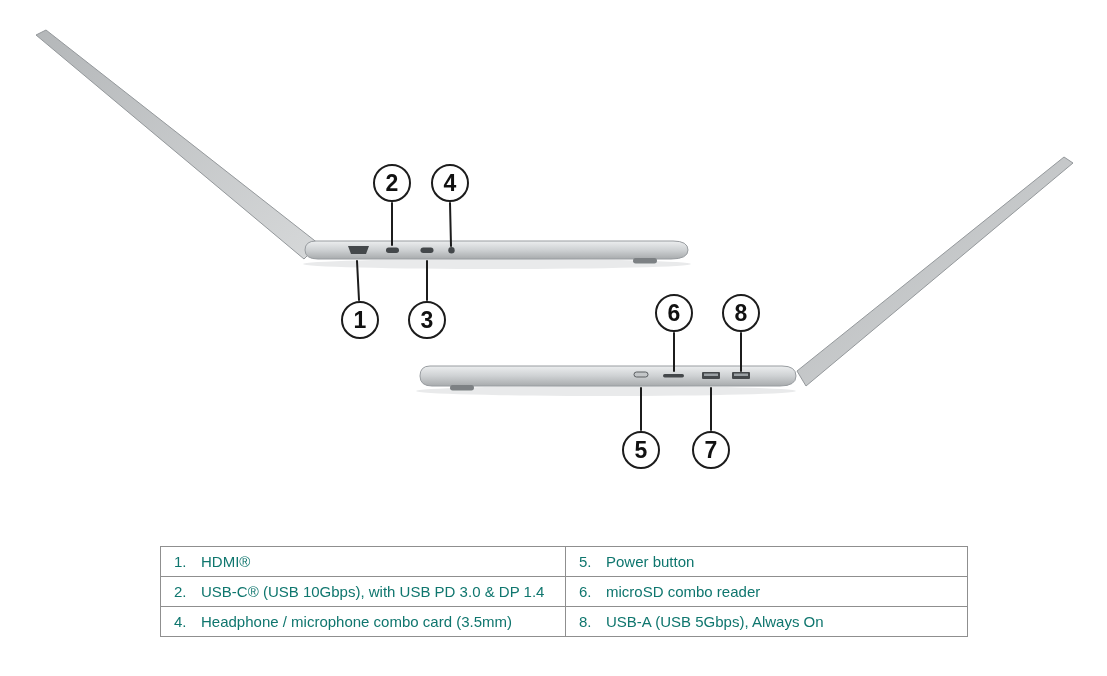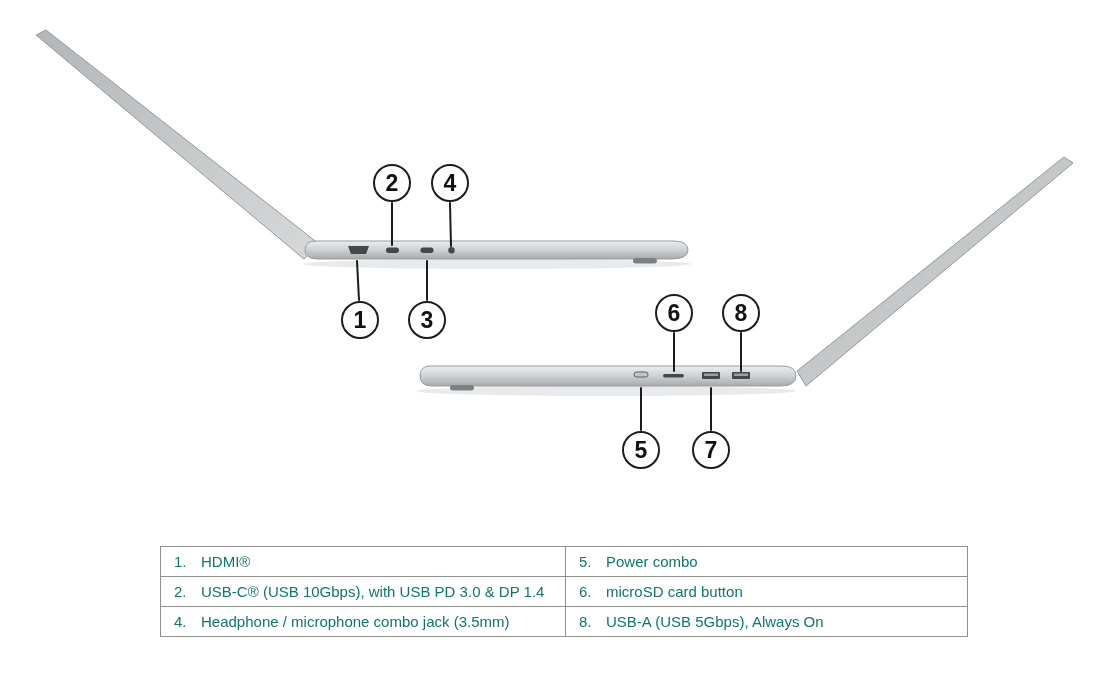--- a/index.html
+++ b/index.html
@@ -142,34 +142,34 @@
     <colgroup>
       <col style="width:405px">
       <col style="width:402px">
     </colgroup>
     <tbody>
       <tr>
         <td>
           <span class="num">1.</span><span>HDMI®</span>
         </td>
         <td>
-          <span class="num">5.</span><span>Power combo</span>
+          <span class="num">5.</span><span>Power button</span>
         </td>
       </tr>
       <tr>
         <td>
           <span class="num">2.</span><span>USB-C® (USB 10Gbps), with USB PD 3.0 &amp; DP 1.4</span>
         </td>
         <td>
-          <span class="num">6.</span><span>microSD card button</span>
+          <span class="num">6.</span><span>microSD combo reader</span>
         </td>
       </tr>
       <tr>
         <td>
-          <span class="num">4.</span><span>Headphone / microphone combo jack (3.5mm)</span>
+          <span class="num">4.</span><span>Headphone / microphone combo card (3.5mm)</span>
         </td>
         <td>
           <span class="num">8.</span><span>USB-A (USB 5Gbps), Always On</span>
         </td>
       </tr>
     </tbody>
   </table>
 
 </div>
 

